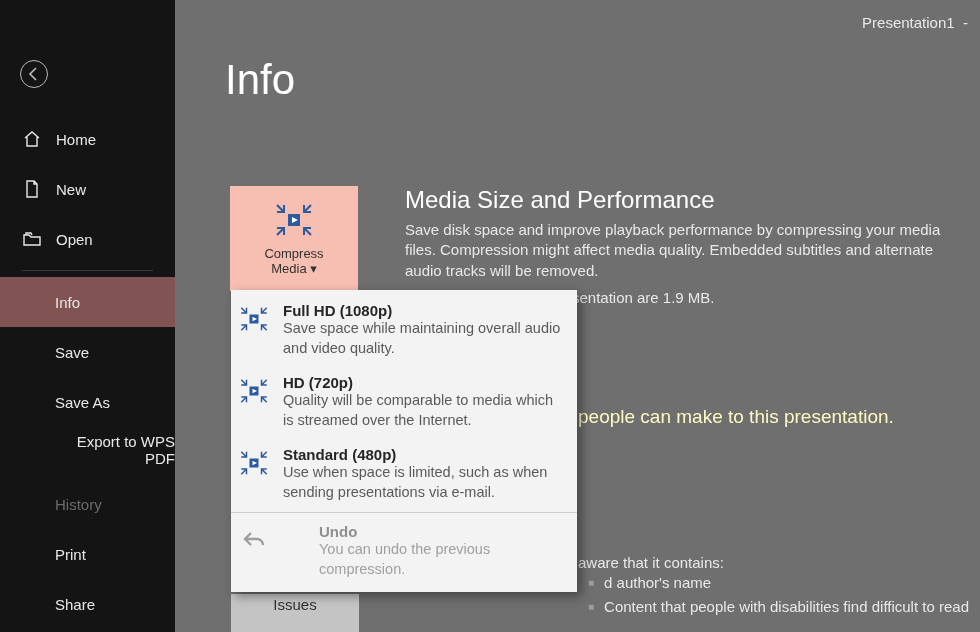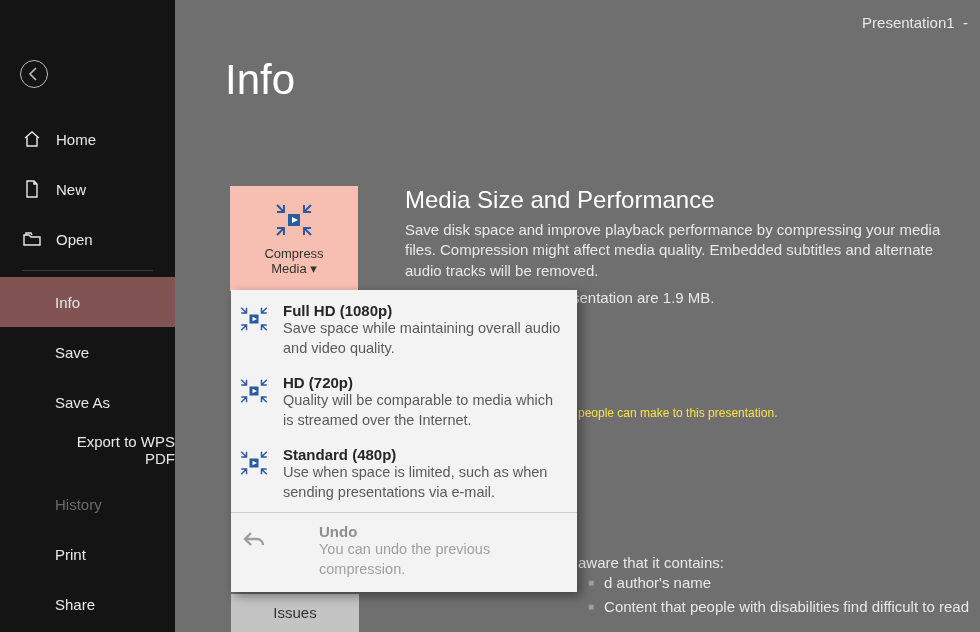--- a/index.html
+++ b/index.html
@@ -22,22 +22,22 @@
   .big-btn svg.compress-glyph { width:40px; height:36px; }
   .big-btn-lab { display:flex; align-items:center; gap:3px; }
   .info-block { width:555px;margin-left:25px; }
   .info-block h2 { color:#fff; font-weight:400; font-size:24px; margin-bottom:6px; }
   .info-block p { color:#e8e8e8; font-size:15px; line-height:1.35; }
   .info-bullets { margin:6px 0 0 10px; color:#e8e8e8; font-size:15px; }
   .info-bullets li { list-style:none; display:flex; gap:10px; line-height:1.5; }
   .info-bullets li::before { content:"■"; color:#9e9e9e; font-size:10px; line-height:22px; }
   .link { color:#aecfe8; text-decoration:underline; cursor:pointer; }
   
-  .prot-head { position:absolute; left:578px; top:406px; color:#fde047; font-size:12px; }
-  .issues-btn { position:absolute; left:231px; top:594px; width:128px; height:38px; background:#c4c4c4; color:#323232; font-size:15px; display:flex; align-items:flex-start; justify-content:center; padding-top:10px; }
+  .prot-head { position:absolute; left:578px; top:406px; color:#fef9c3; font-size:19px; }
+  .issues-btn { position:absolute; left:231px; top:594px; width:128px; height:38px; background:#c4c4c4; color:#323232; font-size:15px; display:flex; align-items:flex-start; justify-content:center; padding-top:2px; }
   .aware-blk { position:absolute; left:578px; top:554px; color:#e8e8e8; font-size:15px; }
   .aware-blk li { list-style:none; display:flex; gap:10px; line-height:1.6; margin-left:10px; }
   .aware-blk li::before { content:"■"; color:#9e9e9e; font-size:10px; line-height:24px; }
   
   .dropdown { position:absolute; left:231px; top:290px; width:346px; background:#f3f3f3; box-shadow:4px 4px 10px rgba(0,0,0,.4); padding:4px 0; }
   .dd-item { display:flex; gap:12px; padding:8px 14px 8px 6px; cursor:pointer; }
   .dd-item.disabled { color:#8f8f8f; cursor:default;gap:48px; }
   .dd-ico { flex:0 0 34px; height:34px; display:flex; align-items:center; justify-content:center; }
   .dd-txt { flex:1; }
   .dd-title { font-size:15px; font-weight:600; color:#262626; }

